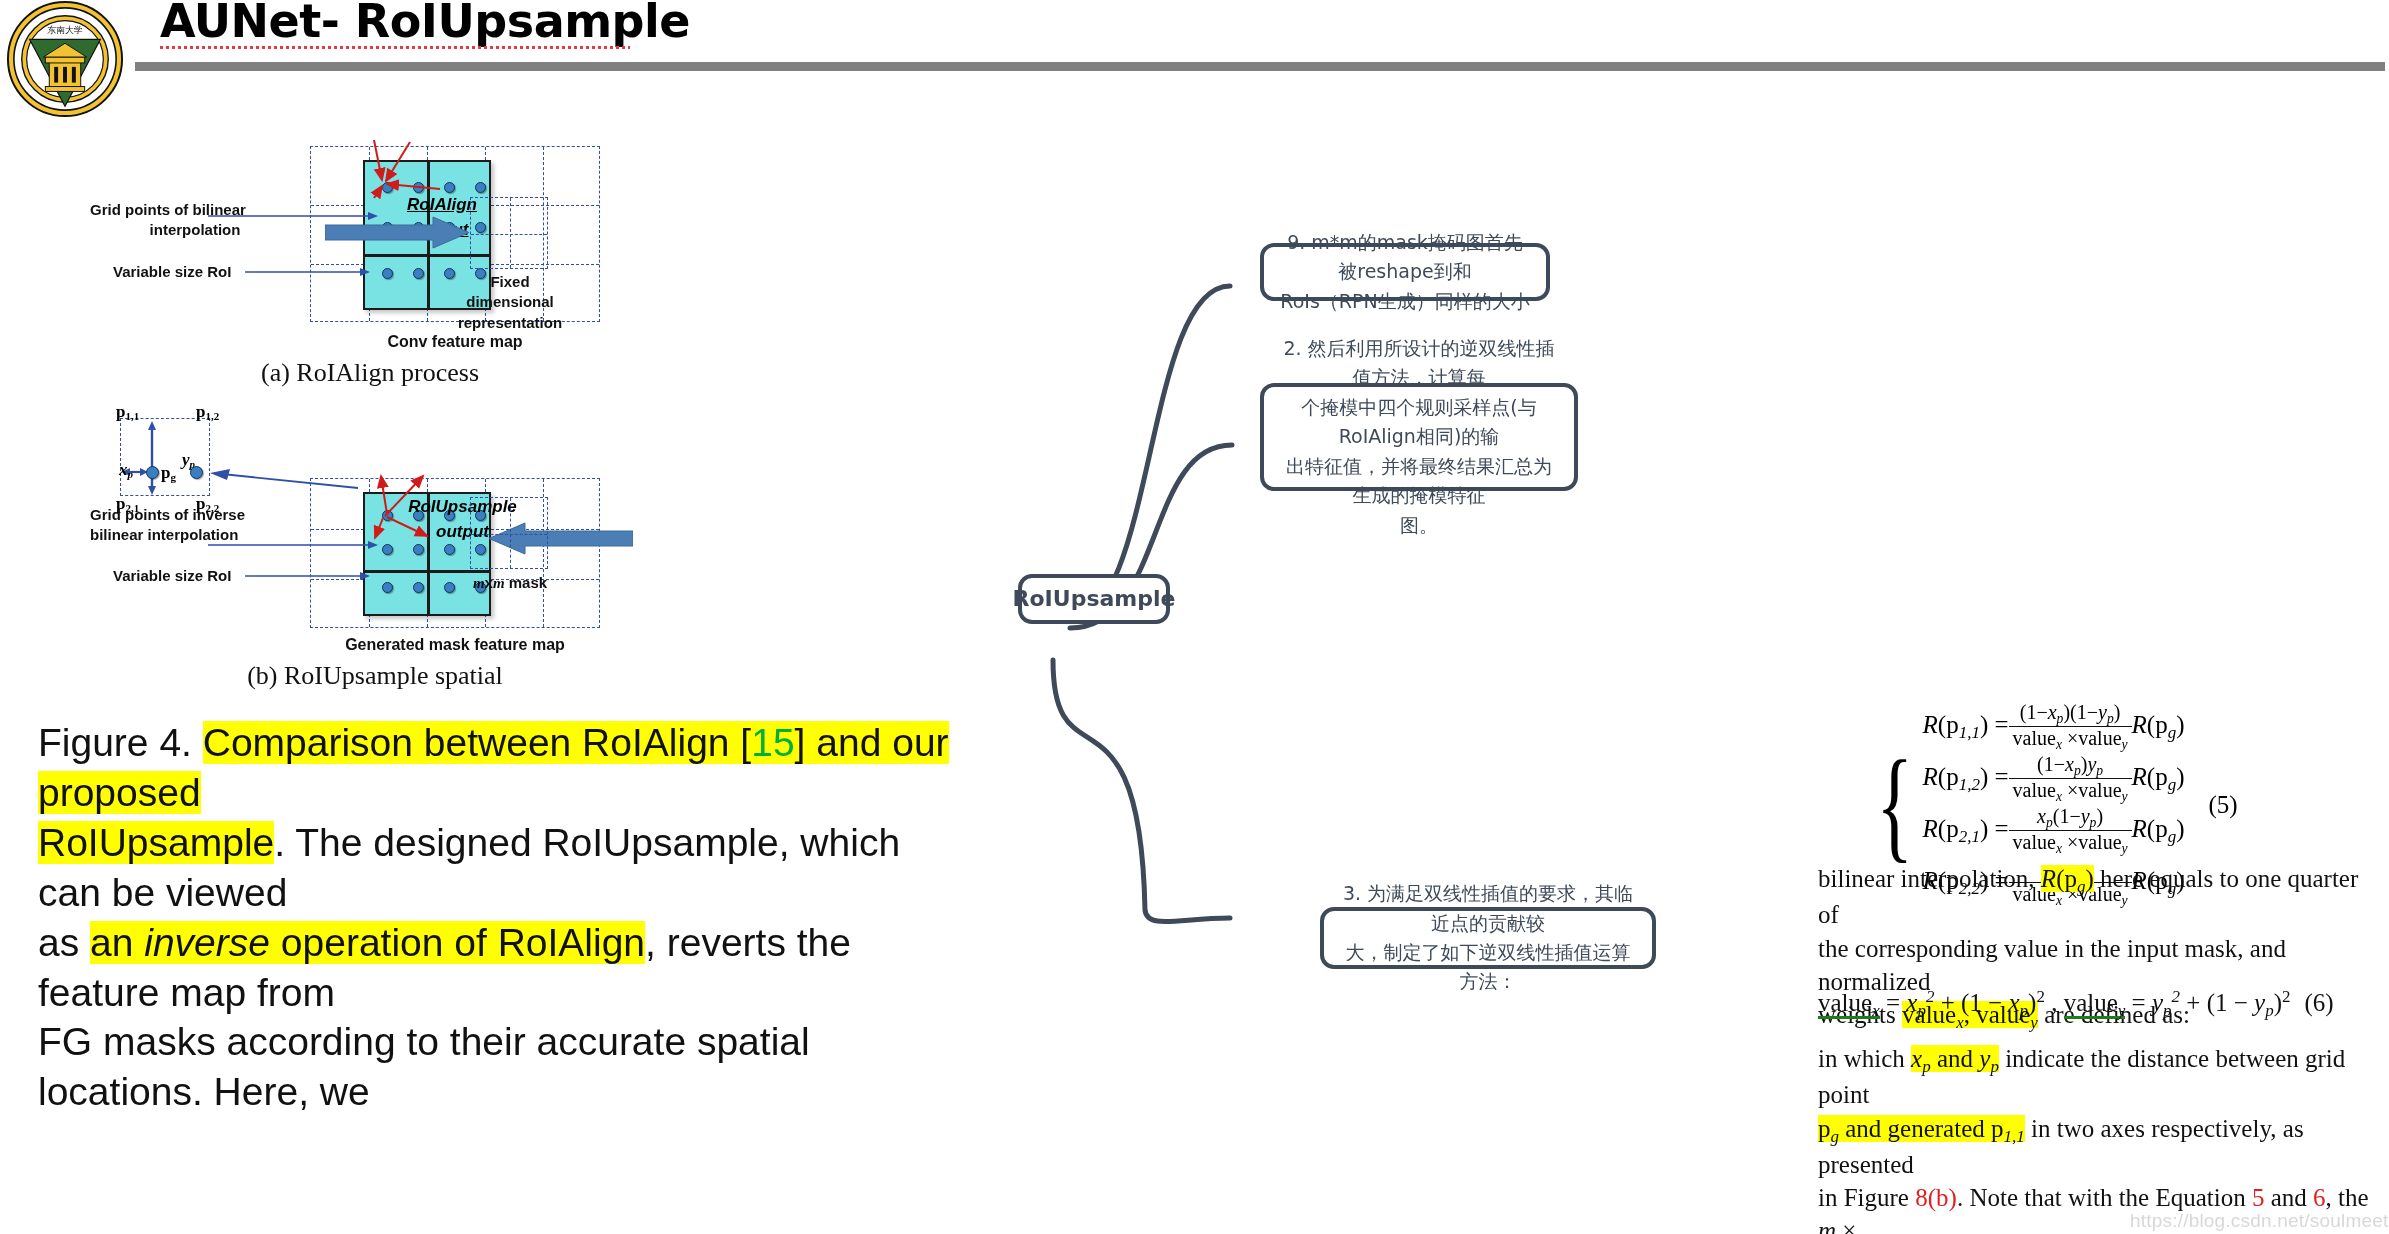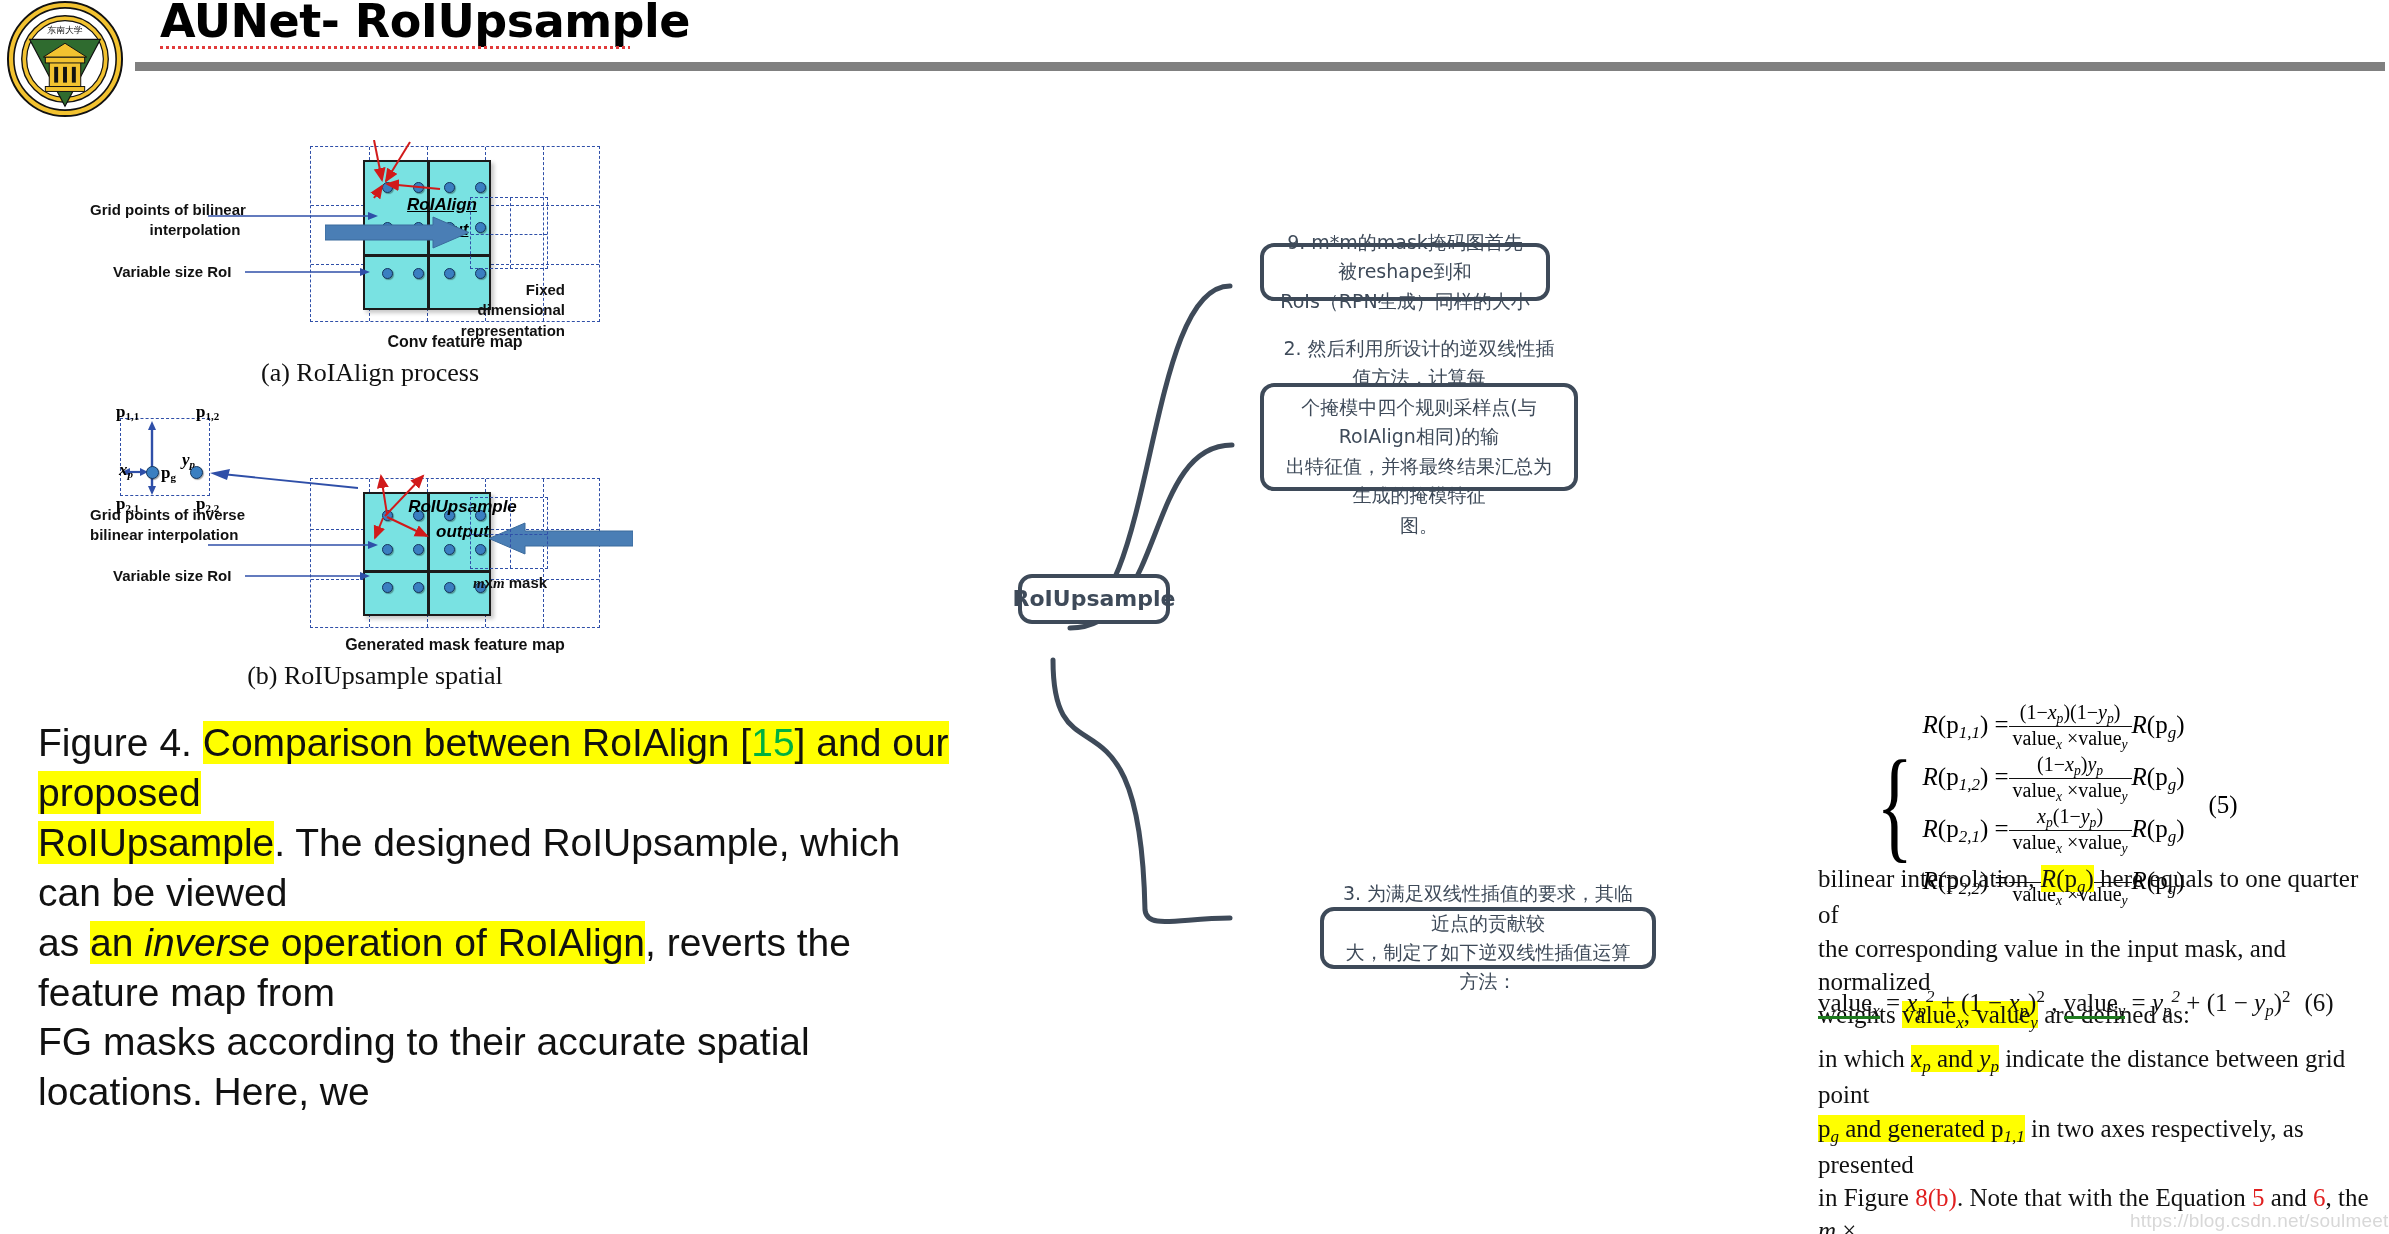--- a/index.html
+++ b/index.html
@@ -157,21 +157,21 @@
 </div>
 
 <svg class="abs" style="left:325px;top:216px;width:145px;height:34px;" viewBox="0 0 145 34">
   <path d="M0,9 L108,9 L108,1 L144,16.5 L108,32 L108,24 L0,24 z" fill="#4a7eb5" stroke="#3b6b9c" stroke-width="1"></path>
 </svg>
 
 <div class="outbox" style="left:470px;top:197px;width:78px;height:72px;">
   <div class="v" style="left:39px"></div>
   <div class="h" style="top:36px"></div>
 </div>
-<div class="lbl abs" style="left:455px;top:280px;width:110px;text-align:right;">
+<div class="lbl abs" style="left:455px;top:272px;width:110px;">
   <div>Fixed dimensional</div>
   <div>representation</div>
 </div>
 
 <div class="lbl abs" style="left:355px;top:331px;width:200px;font-size:16px;">Conv feature map</div>
 
 <div class="serif-cap abs" style="left:240px;top:358px;width:260px;text-align:center;">(a)  RoIAlign process</div>
 
 <div class="abs" style="left:120px;top:408px;width:200px;height:100px;">
   <div style="position:absolute;left:0;top:10px;width:90px;height:78px;

